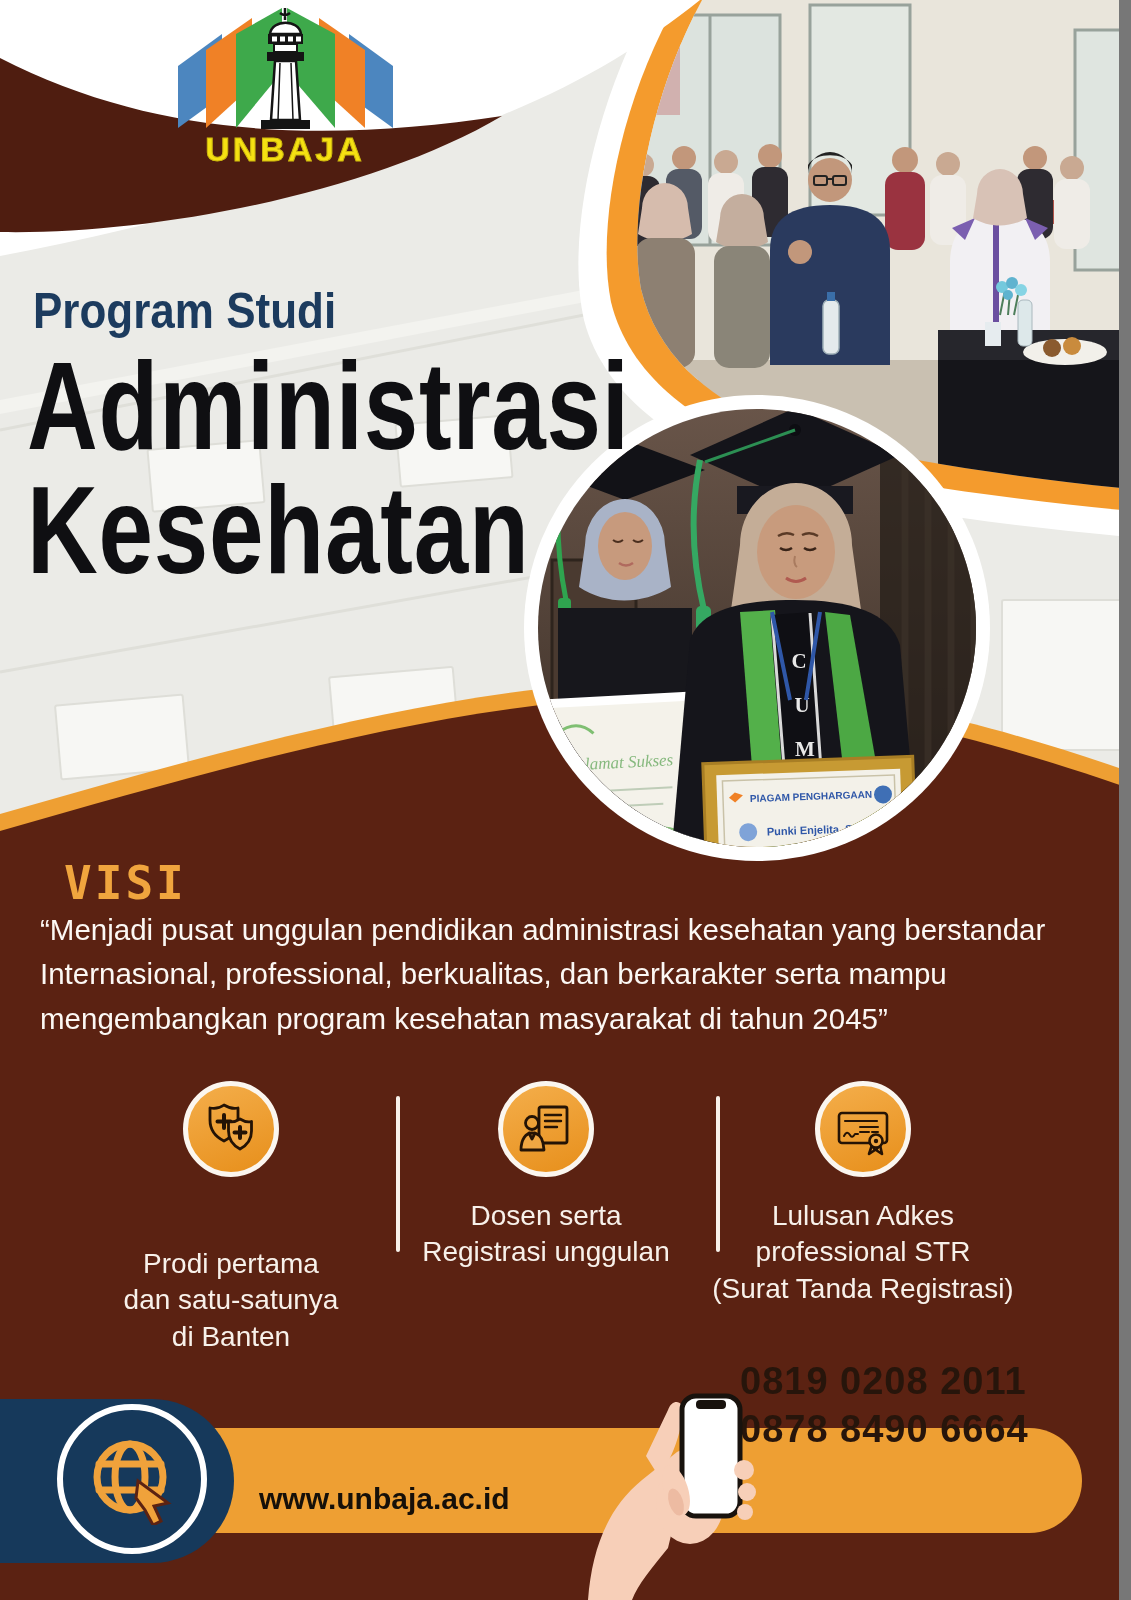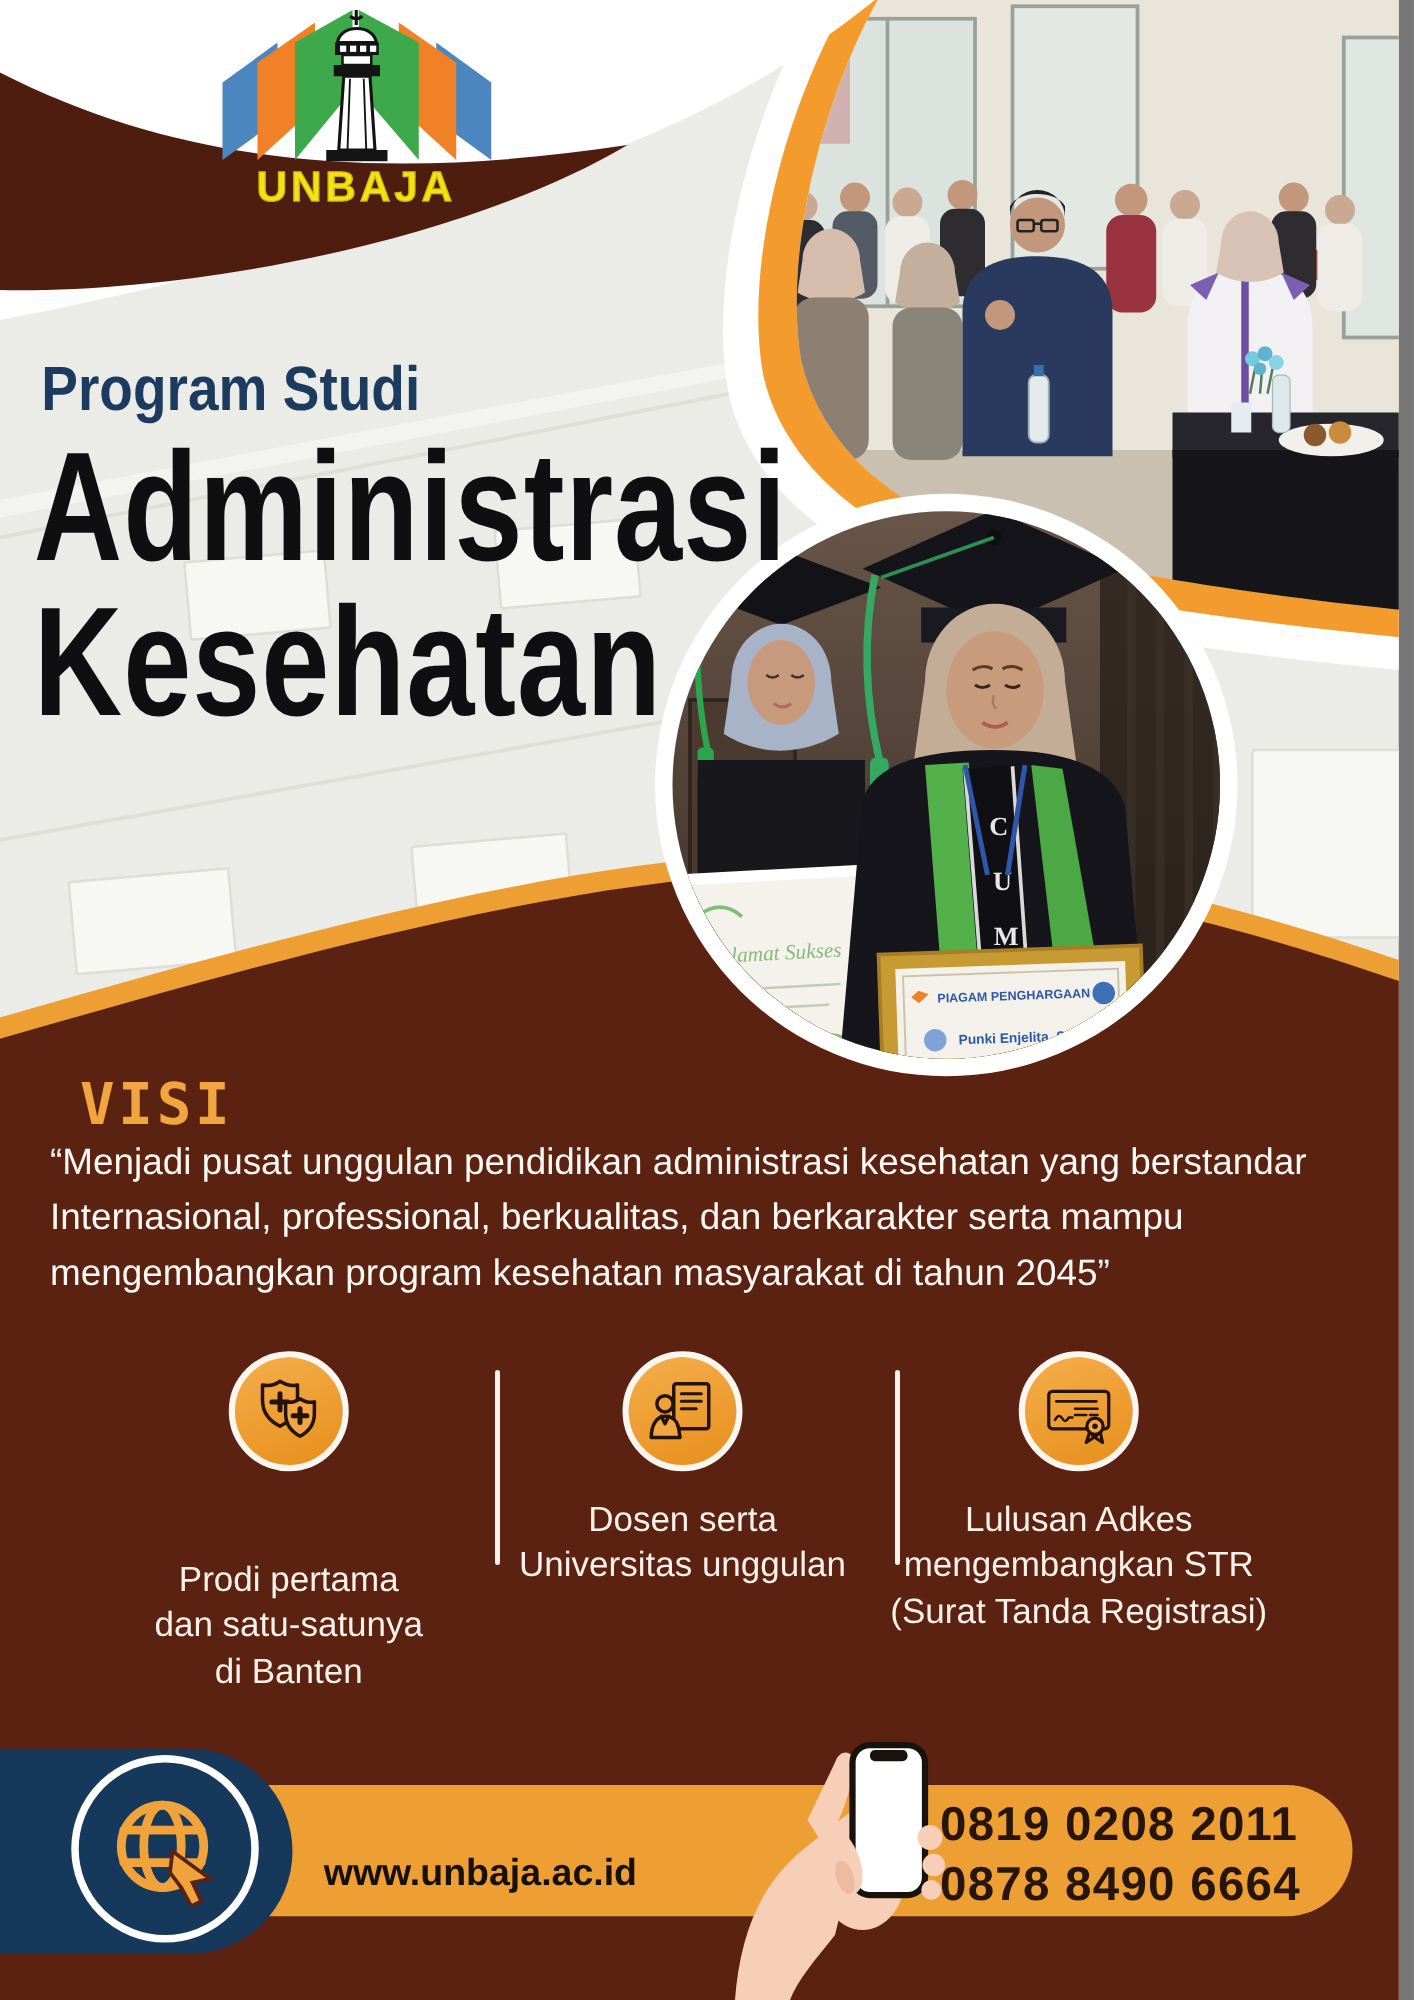--- a/index.html
+++ b/index.html
@@ -55,22 +55,22 @@
     border:6px solid #FFFFFF;box-sizing:border-box;
   }
   .globe-icon{position:absolute;left:86px;top:1433px;}
   .website-label{
     position:absolute;left:259px;top:1441px;font-size:30px;font-weight:bold;color:#33215E;
   }
   .website-url{
     position:absolute;left:259px;top:1482px;font-size:30px;font-weight:bold;color:#161009;
   }
   .phone-numbers{
-    position:absolute;left:740px;top:1437px;font-size:38px;font-weight:bold;
-    color:#27150B;letter-spacing:1px;line-height:1.26;margin-left:12px;
+    position:absolute;left:740px;top:1358px;font-size:38px;font-weight:bold;
+    color:#27150B;letter-spacing:1px;line-height:1.26;
   }
   .phone-hand{position:absolute;left:572px;top:1352px;}
 </style>
 </head>
 <body>
 
 <div class="poster">
 
   <svg class="abs" style="left:0;top:0;" width="1131" height="1600" viewBox="0 0 1131 1600">
     <defs>
@@ -350,25 +350,25 @@
   <div class="feature-divider fd-1"></div>
   <div class="feature-divider fd-2"></div>
 
   <div class="feature-label fl-1">
     <div>Prodi pertama</div>
     <div>dan satu-satunya</div>
     <div>di Banten</div>
   </div>
   <div class="feature-label fl-2">
     <div>Dosen serta</div>
-    <div>Universitas unggulan</div>
+    <div>Registrasi unggulan</div>
   </div>
   <div class="feature-label fl-3">
     <div>Lulusan Adkes</div>
-    <div>mengembangkan STR</div>
+    <div>professional STR</div>
     <div>(Surat Tanda Registrasi)</div>
   </div>
 
   <div class="footer-band"></div>
   <div class="footer-pill"></div>
   <div class="globe-ring"></div>
   <svg class="globe-icon" width="92" height="92" viewBox="0 0 92 92">
     <g fill="none" stroke="#F0A23B" stroke-width="7" stroke-linecap="round">
       <circle cx="44" cy="44" r="33"></circle>
       <ellipse cx="44" cy="44" rx="15" ry="33"></ellipse>

